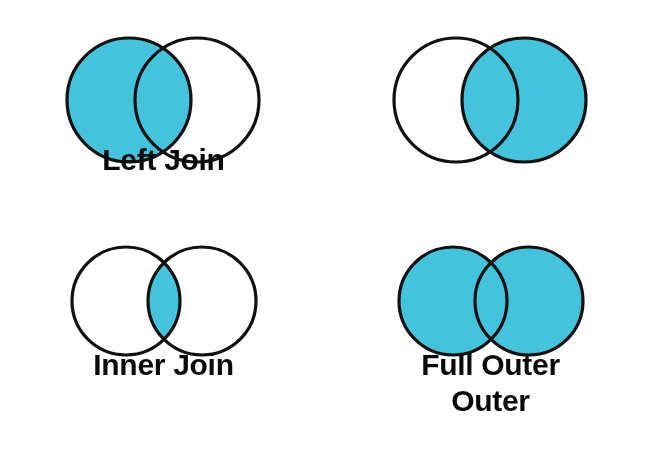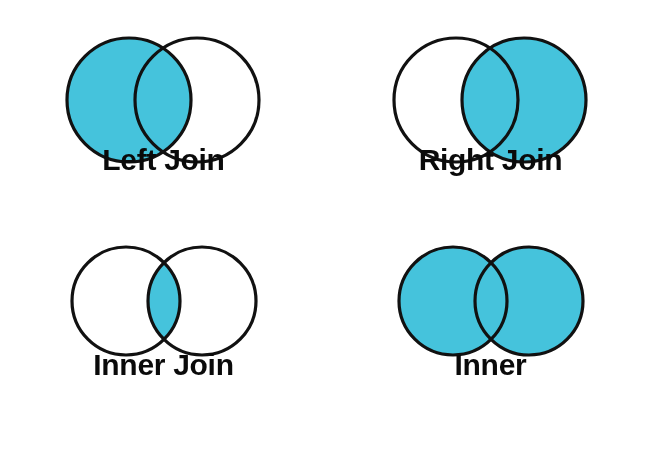--- a/index.html
+++ b/index.html
@@ -100,21 +100,20 @@
         </defs>
         <circle class="region" cx="65" cy="66" r="62" fill="#ffffff"></circle>
         <circle class="region" cx="133" cy="66" r="62" fill="#45c3dc"></circle>
         <g clip-path="url(#clipR2)">
           <circle cx="65" cy="66" r="62" fill="#45c3dc"></circle>
         </g>
         <circle class="outline" cx="65" cy="66" r="62"></circle>
         <circle class="outline" cx="133" cy="66" r="62"></circle>
       </svg>
     </div>
-    <div class="caption">Right Join</div>
   </div>
 
   <div class="cell cell-row2">
     <div class="venn-wrap">
       <svg width="200" height="116" viewBox="0 0 200 116">
         <defs>
           <clipPath id="clipL3">
               <circle cx="62" cy="58" r="54"></circle>
             </clipPath>
         </defs>
@@ -133,17 +132,18 @@
   <div class="cell cell-row2">
     <div class="venn-wrap">
       <svg width="200" height="116" viewBox="0 0 200 116">
         <circle class="region" cx="62" cy="58" r="54" fill="#45c3dc"></circle>
         <circle class="region" cx="138" cy="58" r="54" fill="#45c3dc"></circle>
         <circle class="outline" cx="62" cy="58" r="54"></circle>
         <circle class="outline" cx="138" cy="58" r="54"></circle>
       </svg>
     </div>
     <div class="caption">
-      <div>Inner</div>
+      <div>Full Outer</div>
+      <div>Outer</div>
     </div>
   </div>
 
 </div>
 
 </body></html>

